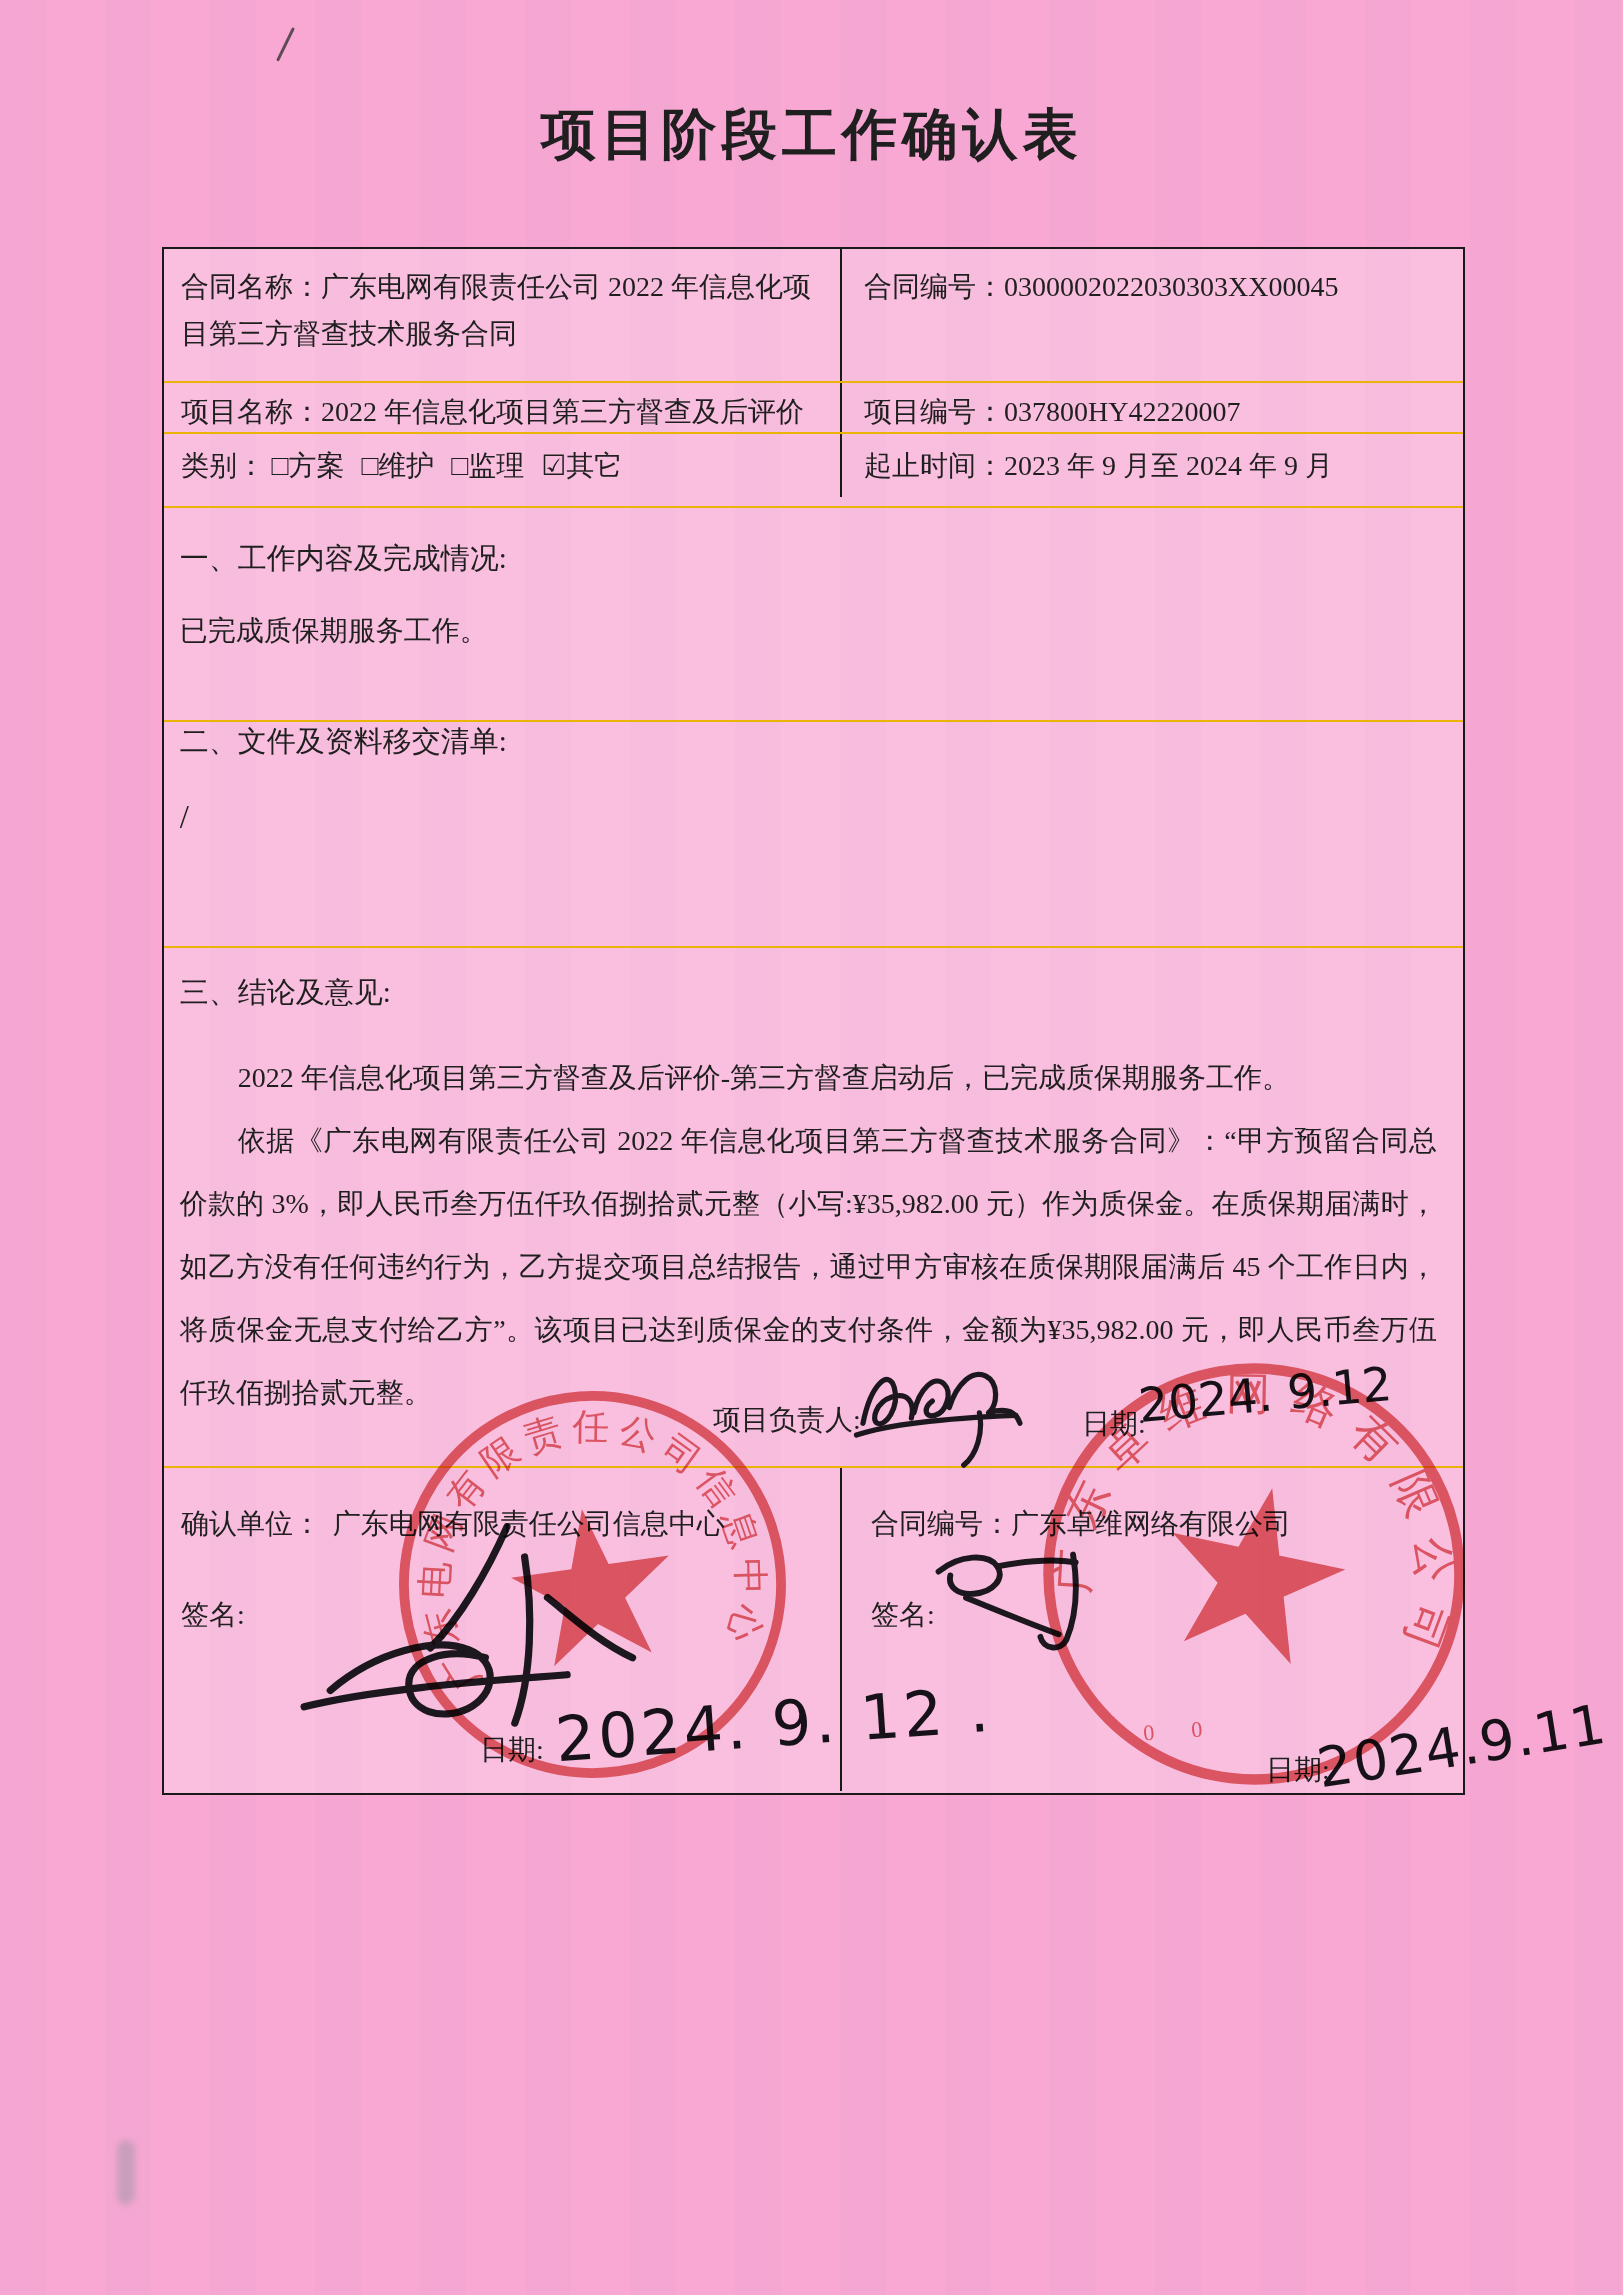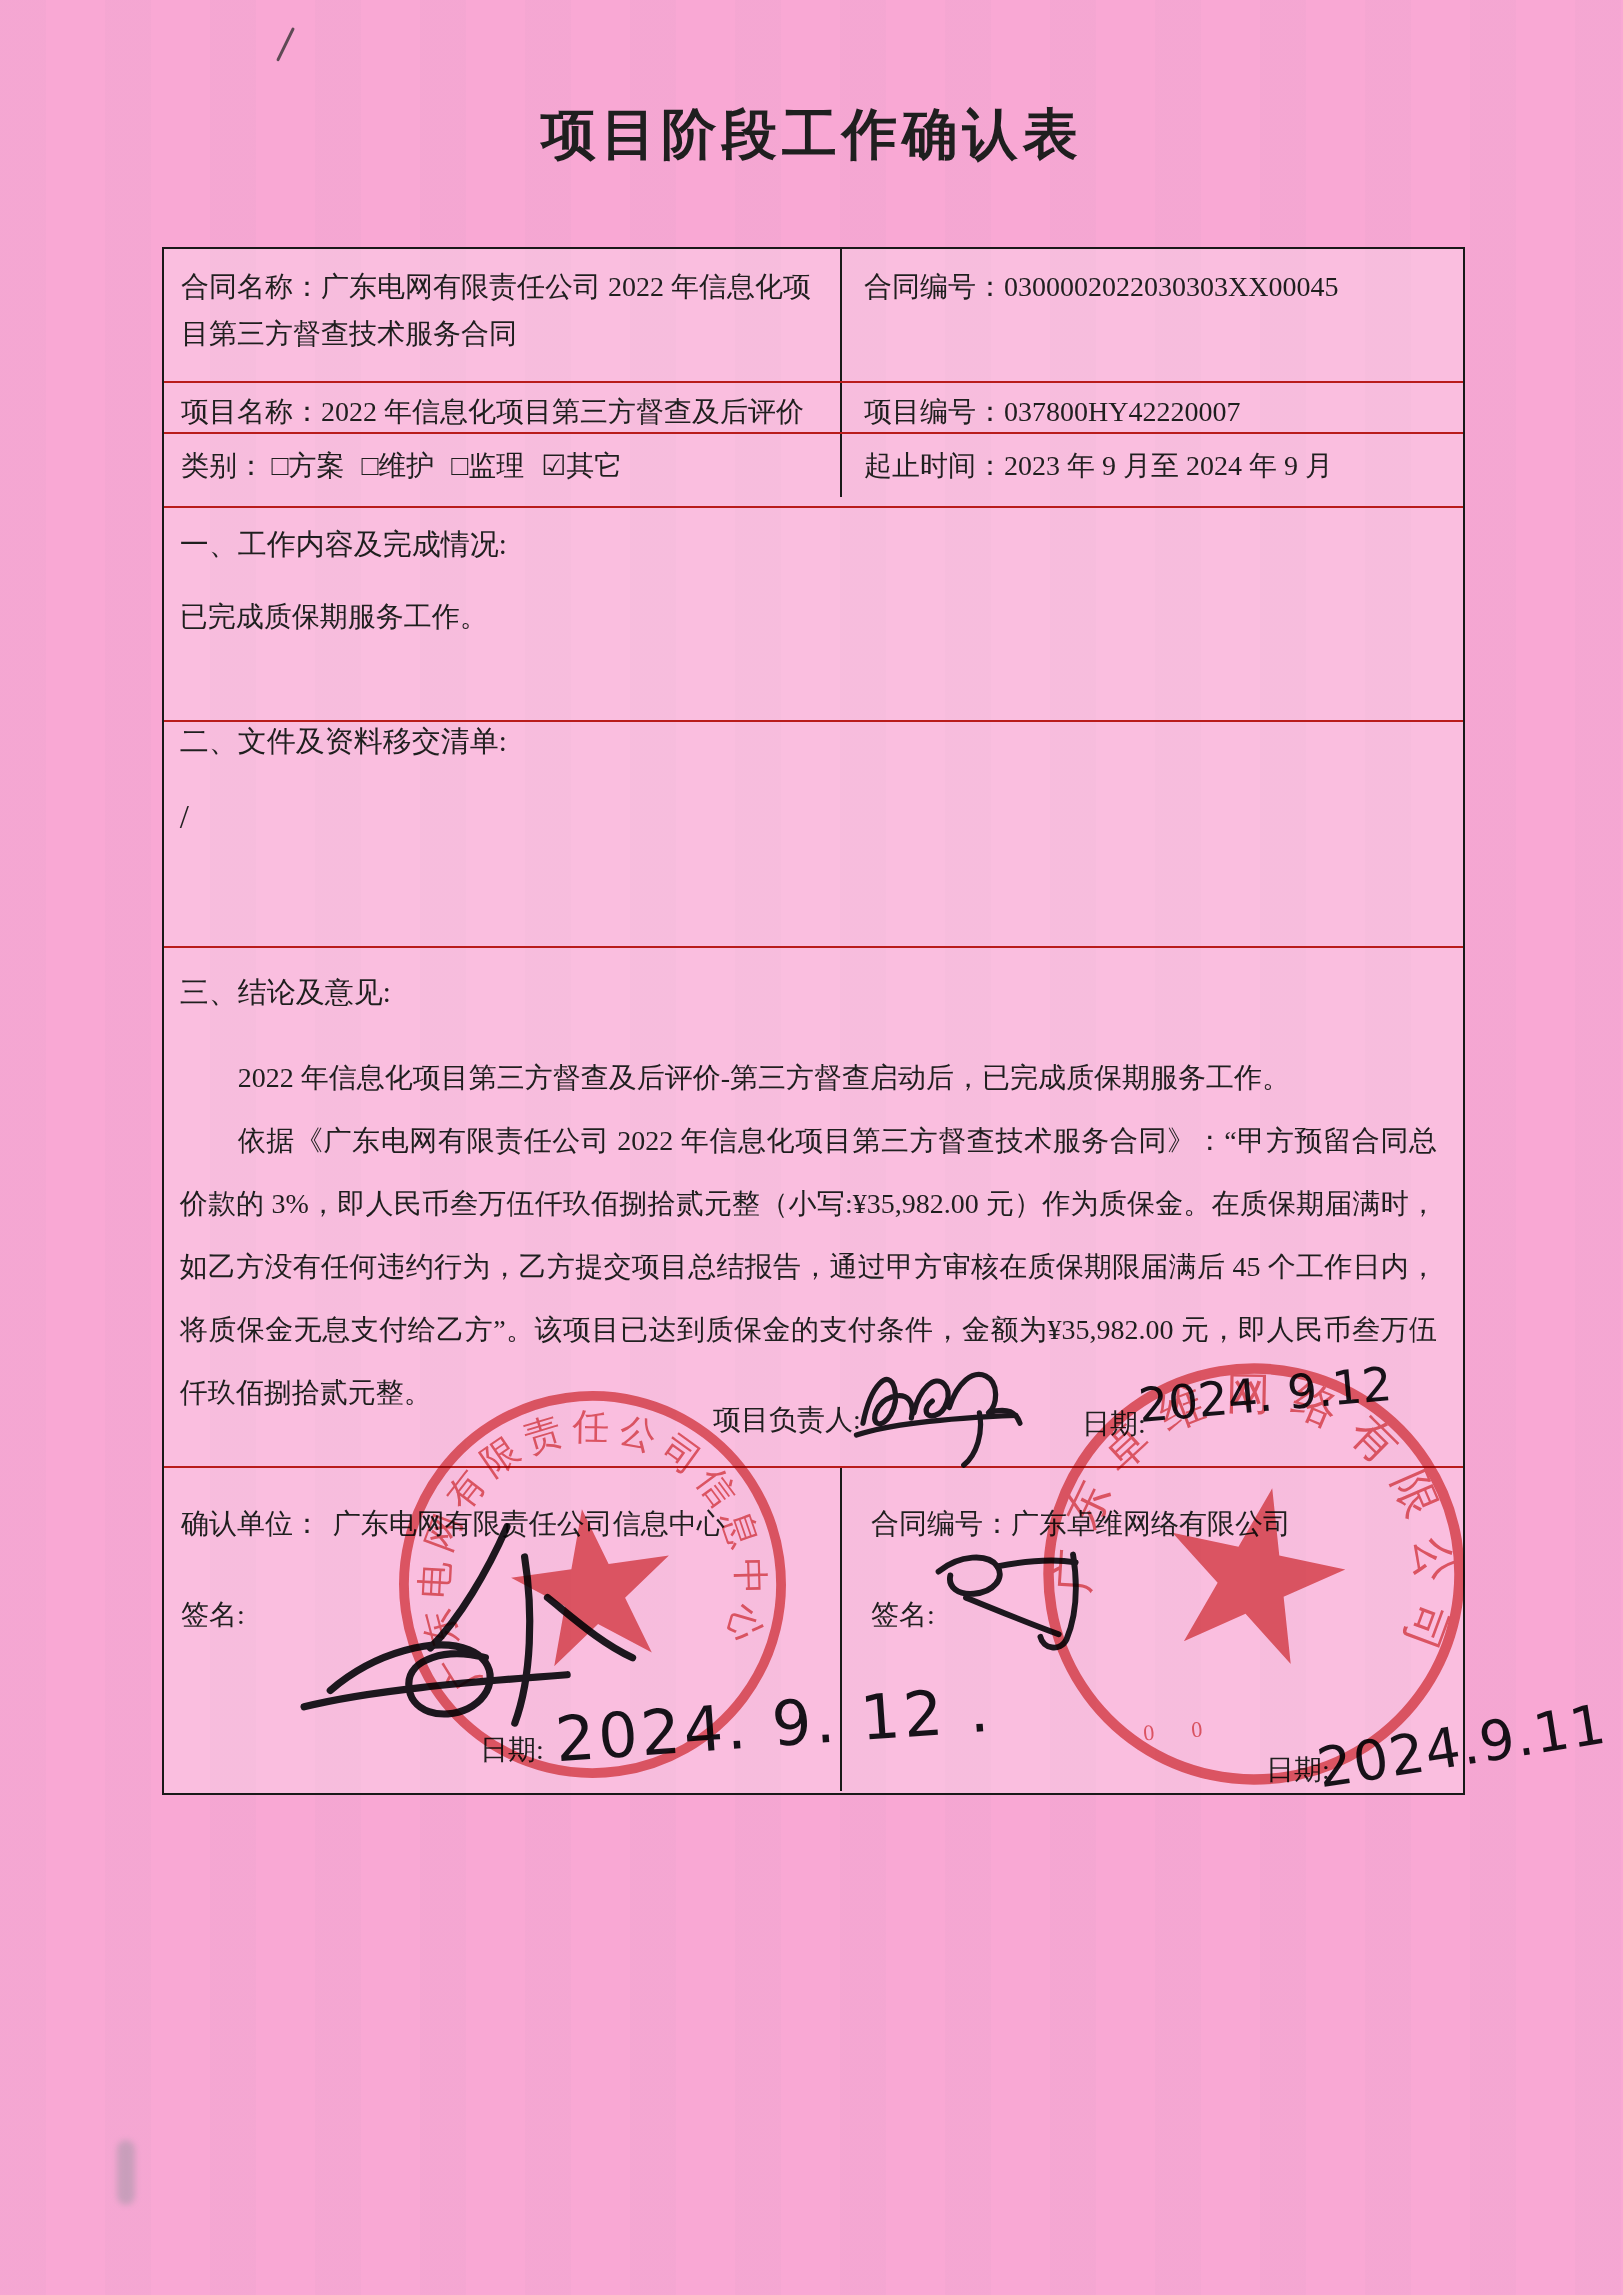--- a/index.html
+++ b/index.html
@@ -15,39 +15,39 @@
     background:repeating-linear-gradient(90deg, rgba(110,125,150,0.03) 0 46px, rgba(255,255,255,0) 46px 105px);
   }
   .doc-title {
     position:absolute; top:98px; left:0; width:100%; margin:0;
     text-align:center; font-size:55px; font-weight:bold; letter-spacing:5.2px;
   }
   .table {
     position:absolute; left:162px; top:247px; width:1303px; height:1548px;
     border:2.6px solid #191919; box-sizing:border-box; background:rgba(255,255,255,0.25);
   }
-  .row { position:absolute; left:0; width:100%; box-sizing:border-box; border-top:2px solid #b91c1c; display:flex; }
+  .row { position:absolute; left:0; width:100%; box-sizing:border-box; border-top:2px solid #eab308; display:flex; }
   .row.first { border-top:none; }
   .r1 { top:0;    height:132px; }
   .r2 { top:132px; height:60px; }
   .r3 { top:183px; height:65px; }
   .s1 { top:257px; height:213px; display:block; }
   .s2 { top:471px; height:226px; display:block; }
   .s3 { top:697px; height:521px; display:block; }
   .fr { top:1217px; height:325px;font-family:Liberation Serif, serif; }
   .cell-l { width:678px; border-right:2px solid #191919; box-sizing:border-box; position:relative;
             padding:0 19.6px 0 17px; }
   .cell-r { flex:1; position:relative; padding:0 13px 0 22px; box-sizing:border-box; }
   .r1 .cell-l, .r1 .cell-r { padding-top:14.4px; font-size:28px; line-height:47px; }
   .r2 .cell-l, .r2 .cell-r, .r3 .cell-l, .r3 .cell-r { display:flex; align-items:center; font-size:28px; }
   .cat-opt { margin-left:17px; }
   .cat-opt.firstopt { margin-left:6.5px;text-align:center; }
   .sec { padding:0 26px 0 15.7px; position:relative; box-sizing:border-box; width:100%; height:100%; }
   .s-head { margin:0; font-size:29px; font-weight:normal; }
-  .s1 .s-head { padding-top:17px; }
+  .s1 .s-head { padding-top:31px; }
   .s1 .s-body { margin-top:33px; font-size:28px; }
   .s2 .s-head { }
   .s2 .s-body { margin-top:37px; font-size:33px; }
   .s3 .s-head { padding-top:25px; }
   .para { margin:0; font-size:28px; line-height:63px; text-align:justify; text-indent:58px; }
   .para1 { margin-top:33px; }
   .signoff-label  { position:absolute; left:549px;  top:453px; font-size:28px; }
   .signoff-datelb { position:absolute; left:918px; top:457px; font-size:28px; }
   
   .unit-line  { position:absolute; left:17px; top:37px; font-size:28px; white-space:nowrap; }

